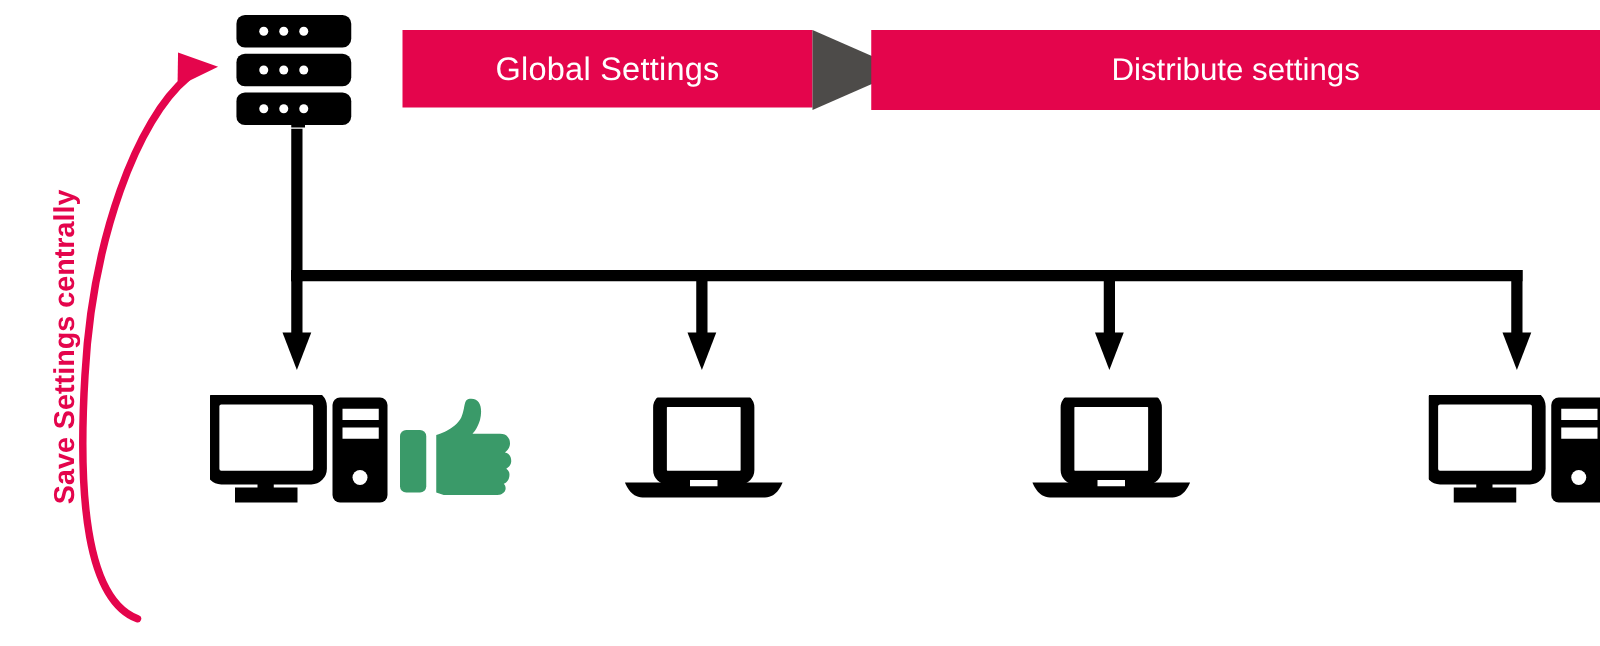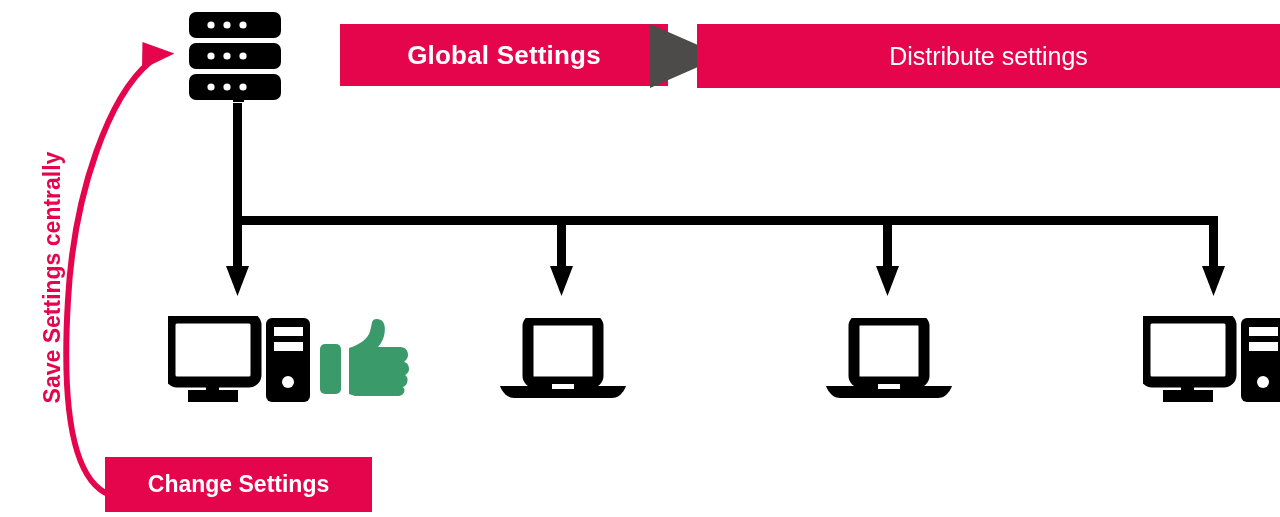--- a/index.html
+++ b/index.html
@@ -22,23 +22,23 @@
   
   .banner {
     background: #e4054c;
     display: flex;
     align-items: center;
     justify-content: center;
     color: #ffffff;
     box-sizing: border-box;
   }
   #banner-global {
-    left: 340px; top: 24px; width: 328px; height: 62px;
+    left: 322px; top: 24px; width: 328px; height: 62px;
     font-size: 26px;
-    font-weight: bold;
+    font-weight: normal;
     letter-spacing: 0.2px;
   }
   #banner-distribute {
     left: 697px; top: 24px; width: 583px; height: 64px;
     font-size: 25px;
     font-weight: normal;
     line-height: 1.22;
     text-align: right;
     padding: 0 6px;
   }
@@ -187,17 +187,14 @@
   </div>
 
   <div id="arrow-triangle" class="abs"></div>
 
   <div id="banner-distribute" class="abs banner">
     <div>
       <span class="l">Distribute settings</span>
     </div>
   </div>
 
-  <div id="badge-change" class="abs banner">
-    <span>Change Settings</span>
-  </div>
 
 </div>
 
 </body></html>

